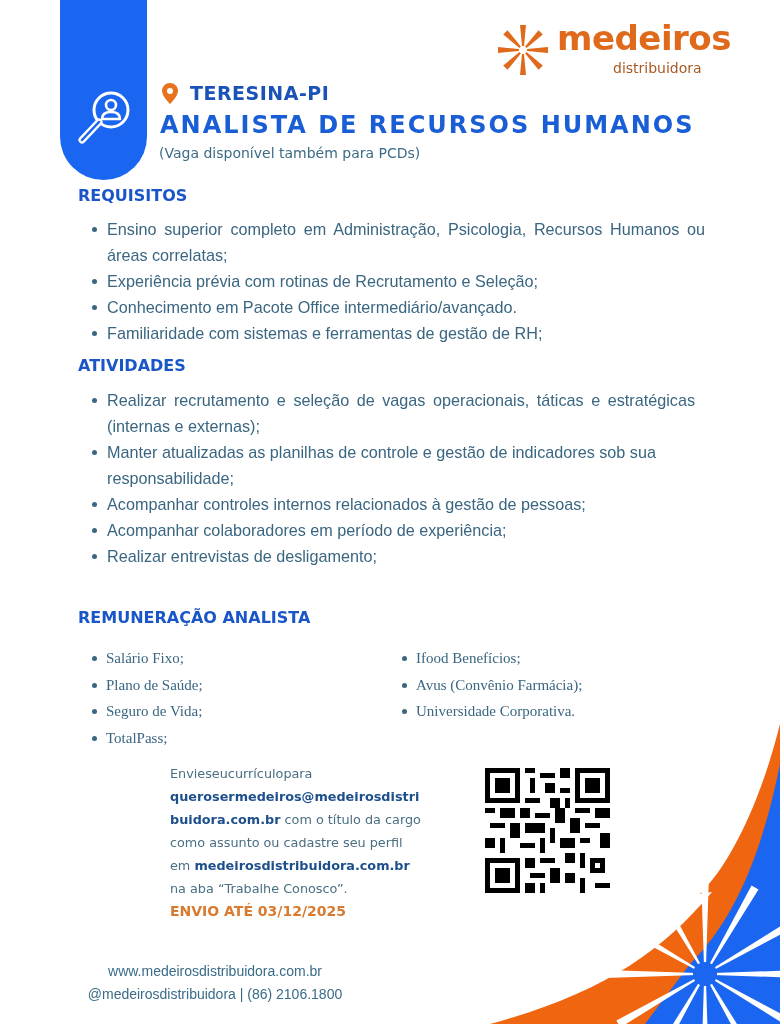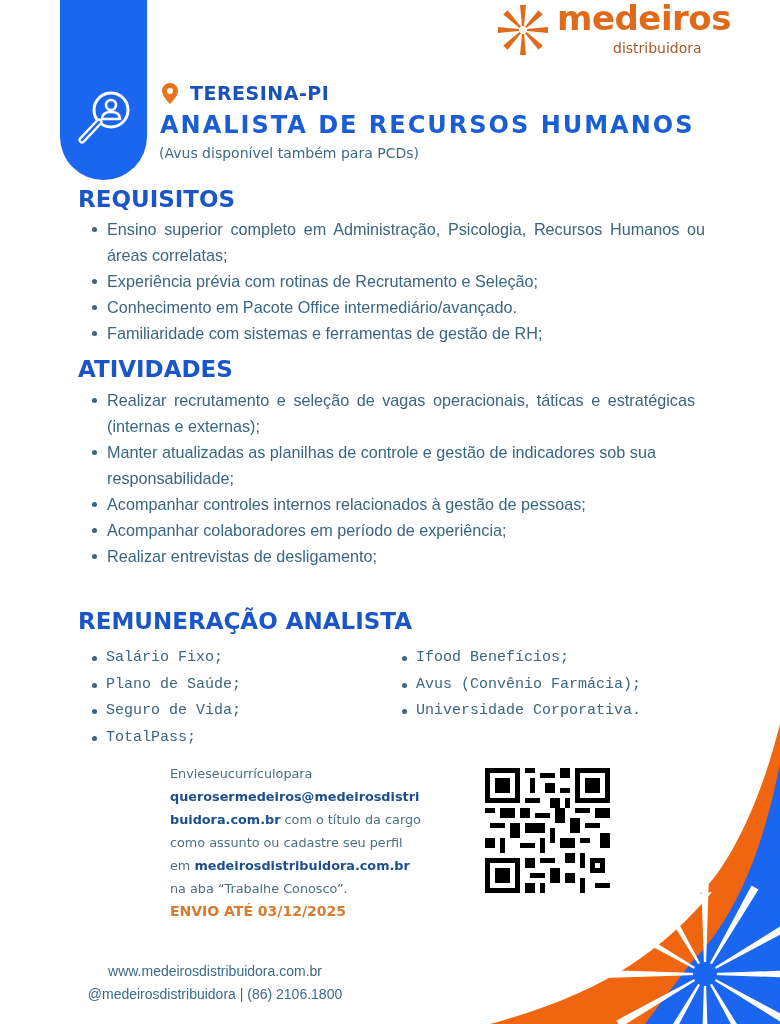--- a/index.html
+++ b/index.html
@@ -5,21 +5,21 @@
     * { box-sizing: border-box; margin: 0; padding: 0; }
     html, body { width: 780px; height: 1024px; overflow: hidden; background: #ffffff; }
     body { position: relative; font-family: "DejaVu Sans", sans-serif; color: #2f5f7a; }
 
     .blue-tab {
       position: absolute; left: 60px; top: 0; width: 87px; height: 180px;
       background: #1a66f0; border-radius: 0 0 44px 44px;
     }
     .blue-tab svg { position: absolute; left: 14px; top: 88px; }
 
-    .logo { position: absolute; left: 497px; top: 4px; width: 230px; height: 60px; }
+    .logo { position: absolute; left: 497px; top: 24px; width: 230px; height: 60px; }
     .logo-star { position: absolute; left: 0; top: 0; }
     .logo-name {
       position: absolute; left: 60px; top: -6px;
       font-family: "DejaVu Sans", sans-serif; font-weight: bold;
       font-size: 34px; color: #e06a1b; letter-spacing: -0.5px;
     }
     .logo-sub {
       position: absolute; left: 116px; top: 36px;
       font-family: "DejaVu Sans", sans-serif; font-size: 14px; color: #a85a24;
     }
@@ -28,21 +28,21 @@
     .location svg { margin-right: 12px; }
     .location span { font-weight: bold; font-size: 19px; color: #1a52b8; letter-spacing: 0.5px; }
 
     .job-title {
       position: absolute; left: 160px; top: 111px;
       font-weight: bold; font-size: 24px; color: #1a5ed6; letter-spacing: 2px;
     }
     .job-sub { position: absolute; left: 159px; top: 145px; font-size: 14px; color: #3d6b85; }
 
     .section-title {
-      position: absolute; left: 78px; font-weight: bold; font-size: 23px; color: #1a56c8;
+      position: absolute; left: 78px; font-weight: bold; font-size: 16px; color: #1a56c8;
     }
 
     .bullets { position: absolute; list-style: none; }
     .bullets li {
       position: relative; padding-left: 17px; font-size: 15.3px; line-height: 26px;
       color: #3a6681; font-family: "Liberation Sans", sans-serif;
     }
     .bullets li::before {
       content: ""; position: absolute; left: 2px; top: 11px; width: 5px; height: 5px;
       background: #3a6681; border-radius: 50%;
@@ -50,21 +50,21 @@
     .bullets li.justify { text-align: justify; text-align-last: left; }
 
     .req-list { left: 90px; top: 216px; width: 615px; }
     .req-list li { font-size: 16.2px; }
     .act-list { left: 90px; top: 387px; width: 605px; }
     .act-list li { font-size: 16.2px; }
 
     .rem-col { position: absolute; list-style: none; }
     .rem-col li {
       position: relative; padding-left: 16px; font-size: 15px; line-height: 26.5px; color: #3a6681;
-      font-family: Liberation Mono, monospace;
+      font-family: Liberation Serif, serif;
     }
     .rem-col li::before {
       content: ""; position: absolute; left: 2px; top: 11px; width: 5px; height: 5px;
       background: #3a6681; border-radius: 50%;
     }
     .rem-left { left: 90px; top: 645px; }
     .rem-right { left: 400px; top: 645px; }
 
     .apply {
       position: absolute; left: 170px; top: 762px; width: 290px;
@@ -113,21 +113,21 @@
 
 <div class="location">
   <svg width="16" height="21" viewBox="0 0 16 21">
     <path d="M8 0 C3.6 0 0 3.5 0 7.9 C0 13 8 21 8 21 C8 21 16 13 16 7.9 C16 3.5 12.4 0 8 0 Z" fill="#e8731f"></path>
     <circle cx="8" cy="8" r="3" fill="#fff"></circle>
   </svg>
   <span>TERESINA-PI</span>
 </div>
 
 <div class="job-title">ANALISTA DE RECURSOS HUMANOS</div>
-<div class="job-sub">(Avus disponível também para PCDs)</div>
+<div class="job-sub">(Vaga disponível também para PCDs)</div>
 
 <div class="section-title" style="top:186px;">REQUISITOS</div>
 <ul class="bullets req-list">
   <li class="justify">Ensino superior completo em Administração, Psicologia, Recursos Humanos ou áreas correlatas;</li>
   <li>Experiência prévia com rotinas de Recrutamento e Seleção;</li>
   <li>Conhecimento em Pacote Office intermediário/avançado.</li>
   <li>Familiaridade com sistemas e ferramentas de gestão de RH;</li>
 </ul>
 
 <div class="section-title" style="top:356px;">ATIVIDADES</div>

